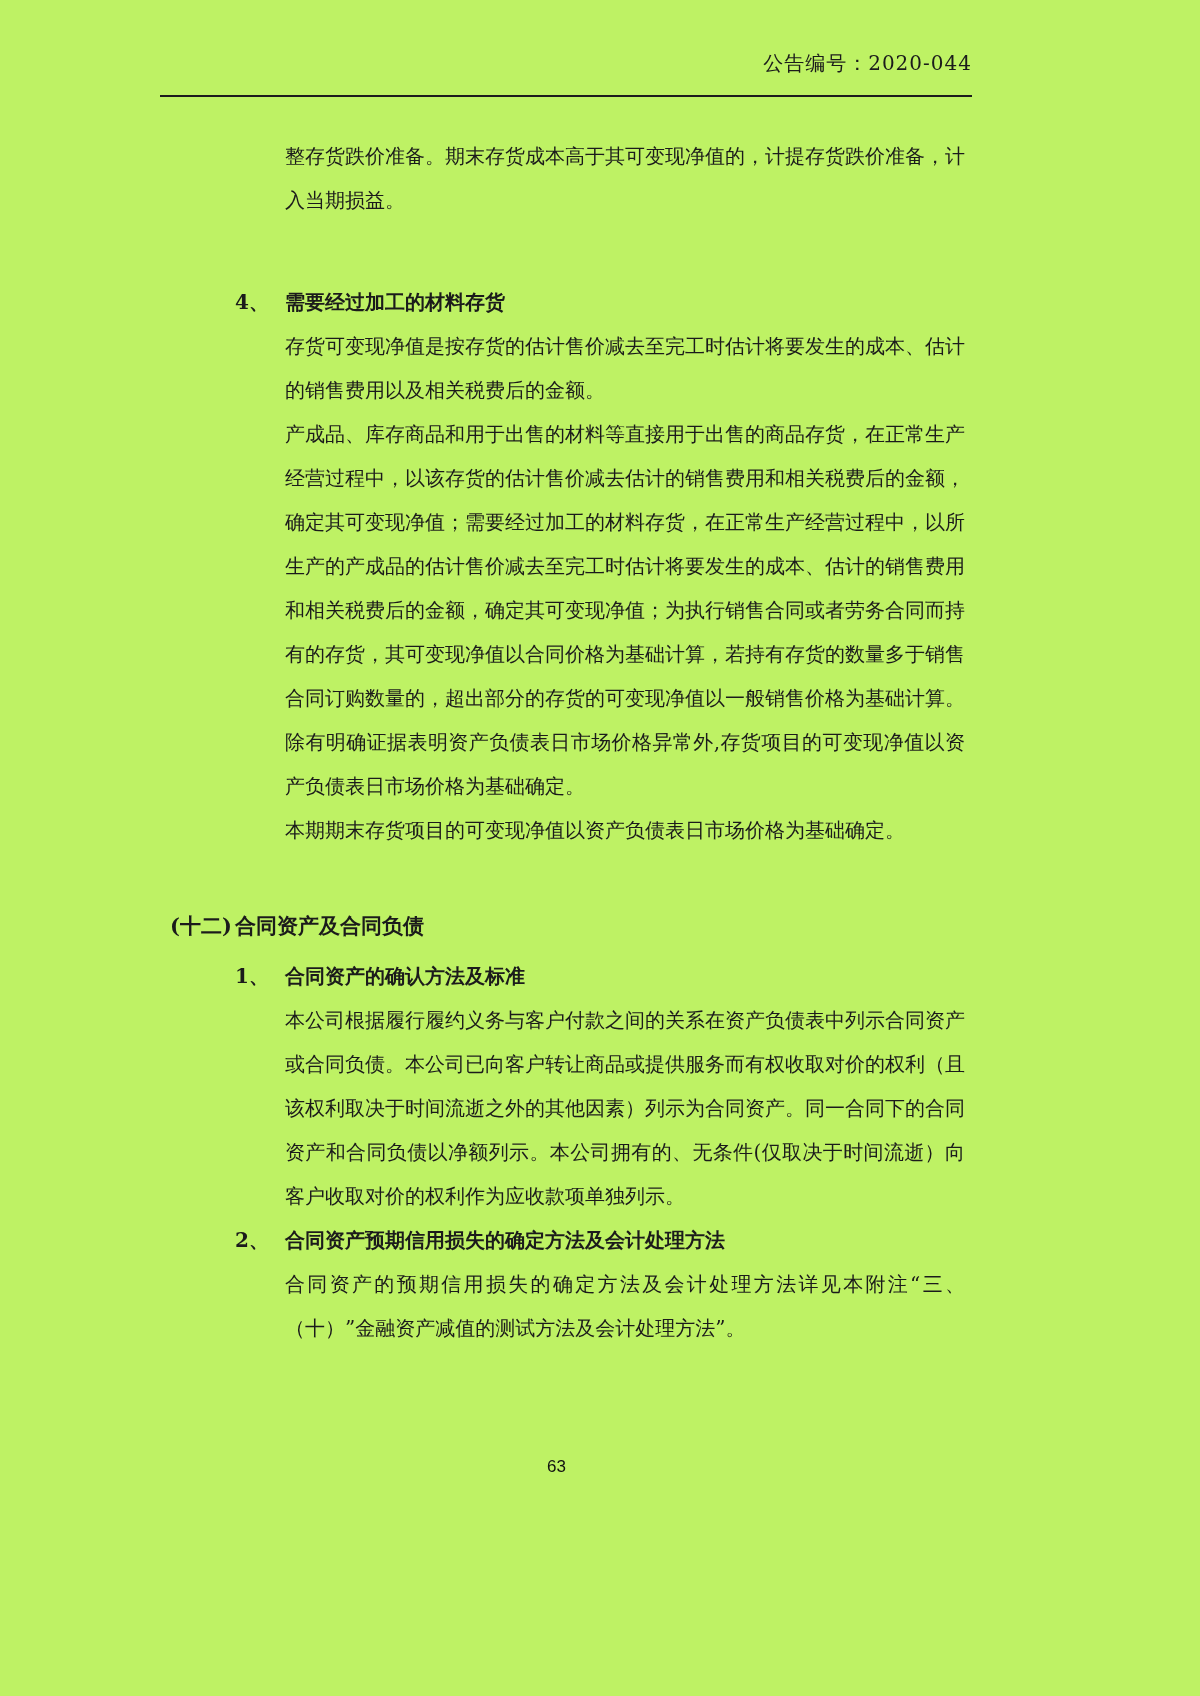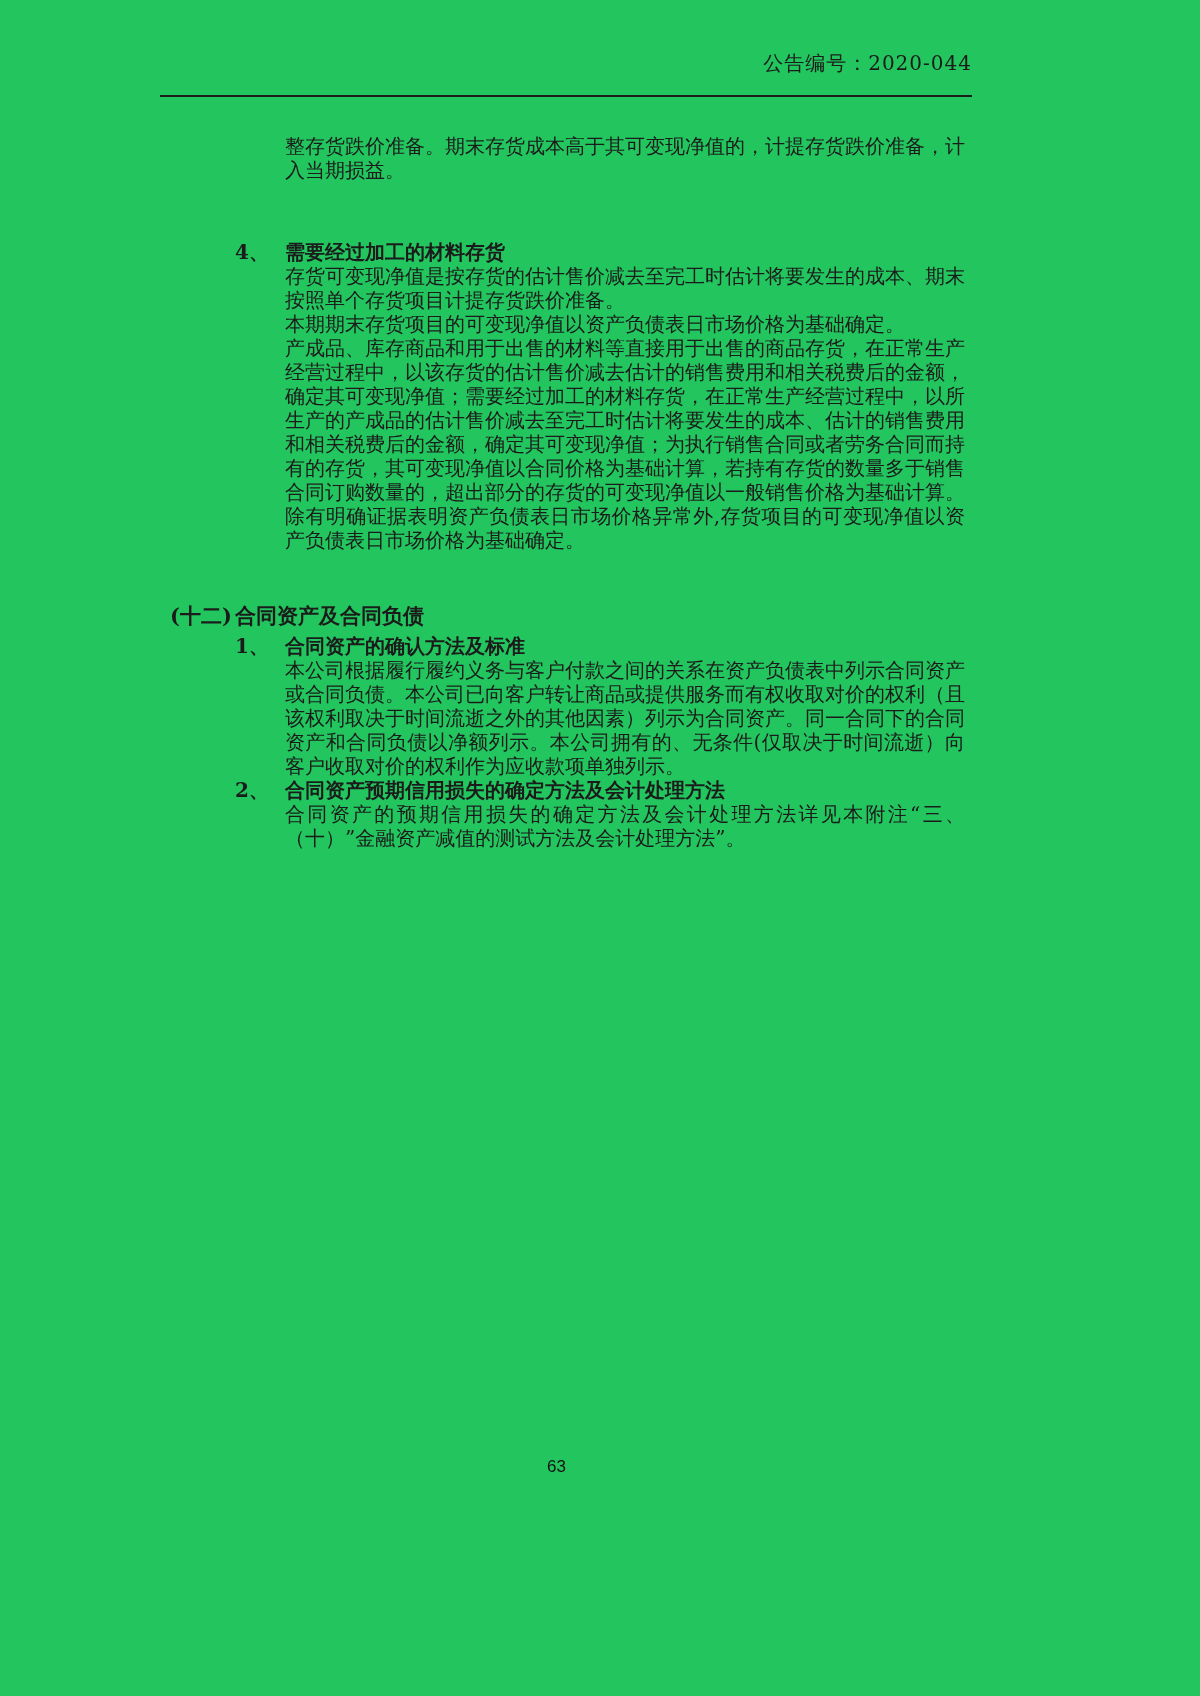--- a/index.html
+++ b/index.html
@@ -2,21 +2,21 @@
 <html><head>
 <meta charset="utf-8">
 <style>
   * { margin: 0; padding: 0; box-sizing: border-box; }
   html, body { background: #e8e8e8; }
   .page {
     position: relative;
     width: 1200px;
     height: 1696px;
     margin: 0 auto;
-    background: #22c55e;
+    background: #bef264;
     color: #1b1b1b;
     font-family: "DejaVu Serif", "Liberation Serif", serif;
     overflow: hidden;
   }
   .header-line {
     position: absolute;
     top: 50px;
     right: 228px;
     font-size: 20px;
     letter-spacing: 1px;
@@ -27,21 +27,21 @@
     left: 160px;
     width: 812px;
     border-top: 2.5px solid #1c1c1c;
   }
   .content {
     position: absolute;
     top: 134px;
     left: 170px;
     width: 802px;
     font-size: 20px;
-    line-height: 24px;
+    line-height: 44px;
   }
   .indent-para {
     margin-left: 115px;
     width: 680px;
     text-align: justify;
     text-justify: inter-character;
   }
   .num-heading {
     display: flex;
     margin-left: 65px;
@@ -85,25 +85,25 @@
   <div class="content">
 
     <div class="indent-para">整存货跌价准备。期末存货成本高于其可变现净值的，计提存货跌价准备，计入当期损益。</div>
 
 
     <div class="num-heading gap-xl">
       <span class="num">4、</span>
       <span class="title">需要经过加工的材料存货</span>
     </div>
 
-    <div class="indent-para">存货可变现净值是按存货的估计售价减去至完工时估计将要发生的成本、期末按照单个存货项目计提存货跌价准备。</div>
+    <div class="indent-para">存货可变现净值是按存货的估计售价减去至完工时估计将要发生的成本、估计的销售费用以及相关税费后的金额。</div>
+
+    <div class="indent-para">产成品、库存商品和用于出售的材料等直接用于出售的商品存货，在正常生产经营过程中，以该存货的估计售价减去估计的销售费用和相关税费后的金额，确定其可变现净值；需要经过加工的材料存货，在正常生产经营过程中，以所生产的产成品的估计售价减去至完工时估计将要发生的成本、估计的销售费用和相关税费后的金额，确定其可变现净值；为执行销售合同或者劳务合同而持有的存货，其可变现净值以合同价格为基础计算，若持有存货的数量多于销售合同订购数量的，超出部分的存货的可变现净值以一般销售价格为基础计算。除有明确证据表明资产负债表日市场价格异常外,存货项目的可变现净值以资产负债表日市场价格为基础确定。</div>
 
     <div class="indent-para">本期期末存货项目的可变现净值以资产负债表日市场价格为基础确定。</div>
-
-    <div class="indent-para">产成品、库存商品和用于出售的材料等直接用于出售的商品存货，在正常生产经营过程中，以该存货的估计售价减去估计的销售费用和相关税费后的金额，确定其可变现净值；需要经过加工的材料存货，在正常生产经营过程中，以所生产的产成品的估计售价减去至完工时估计将要发生的成本、估计的销售费用和相关税费后的金额，确定其可变现净值；为执行销售合同或者劳务合同而持有的存货，其可变现净值以合同价格为基础计算，若持有存货的数量多于销售合同订购数量的，超出部分的存货的可变现净值以一般销售价格为基础计算。除有明确证据表明资产负债表日市场价格异常外,存货项目的可变现净值以资产负债表日市场价格为基础确定。</div>
 
     <div class="sec-heading gap-lg">
       <span class="label">(十二)</span>
       <span class="title">合同资产及合同负债</span>
     </div>
 
 
     <div class="num-heading sub-gap">
       <span class="num">1、</span>
       <span class="title">合同资产的确认方法及标准</span>

